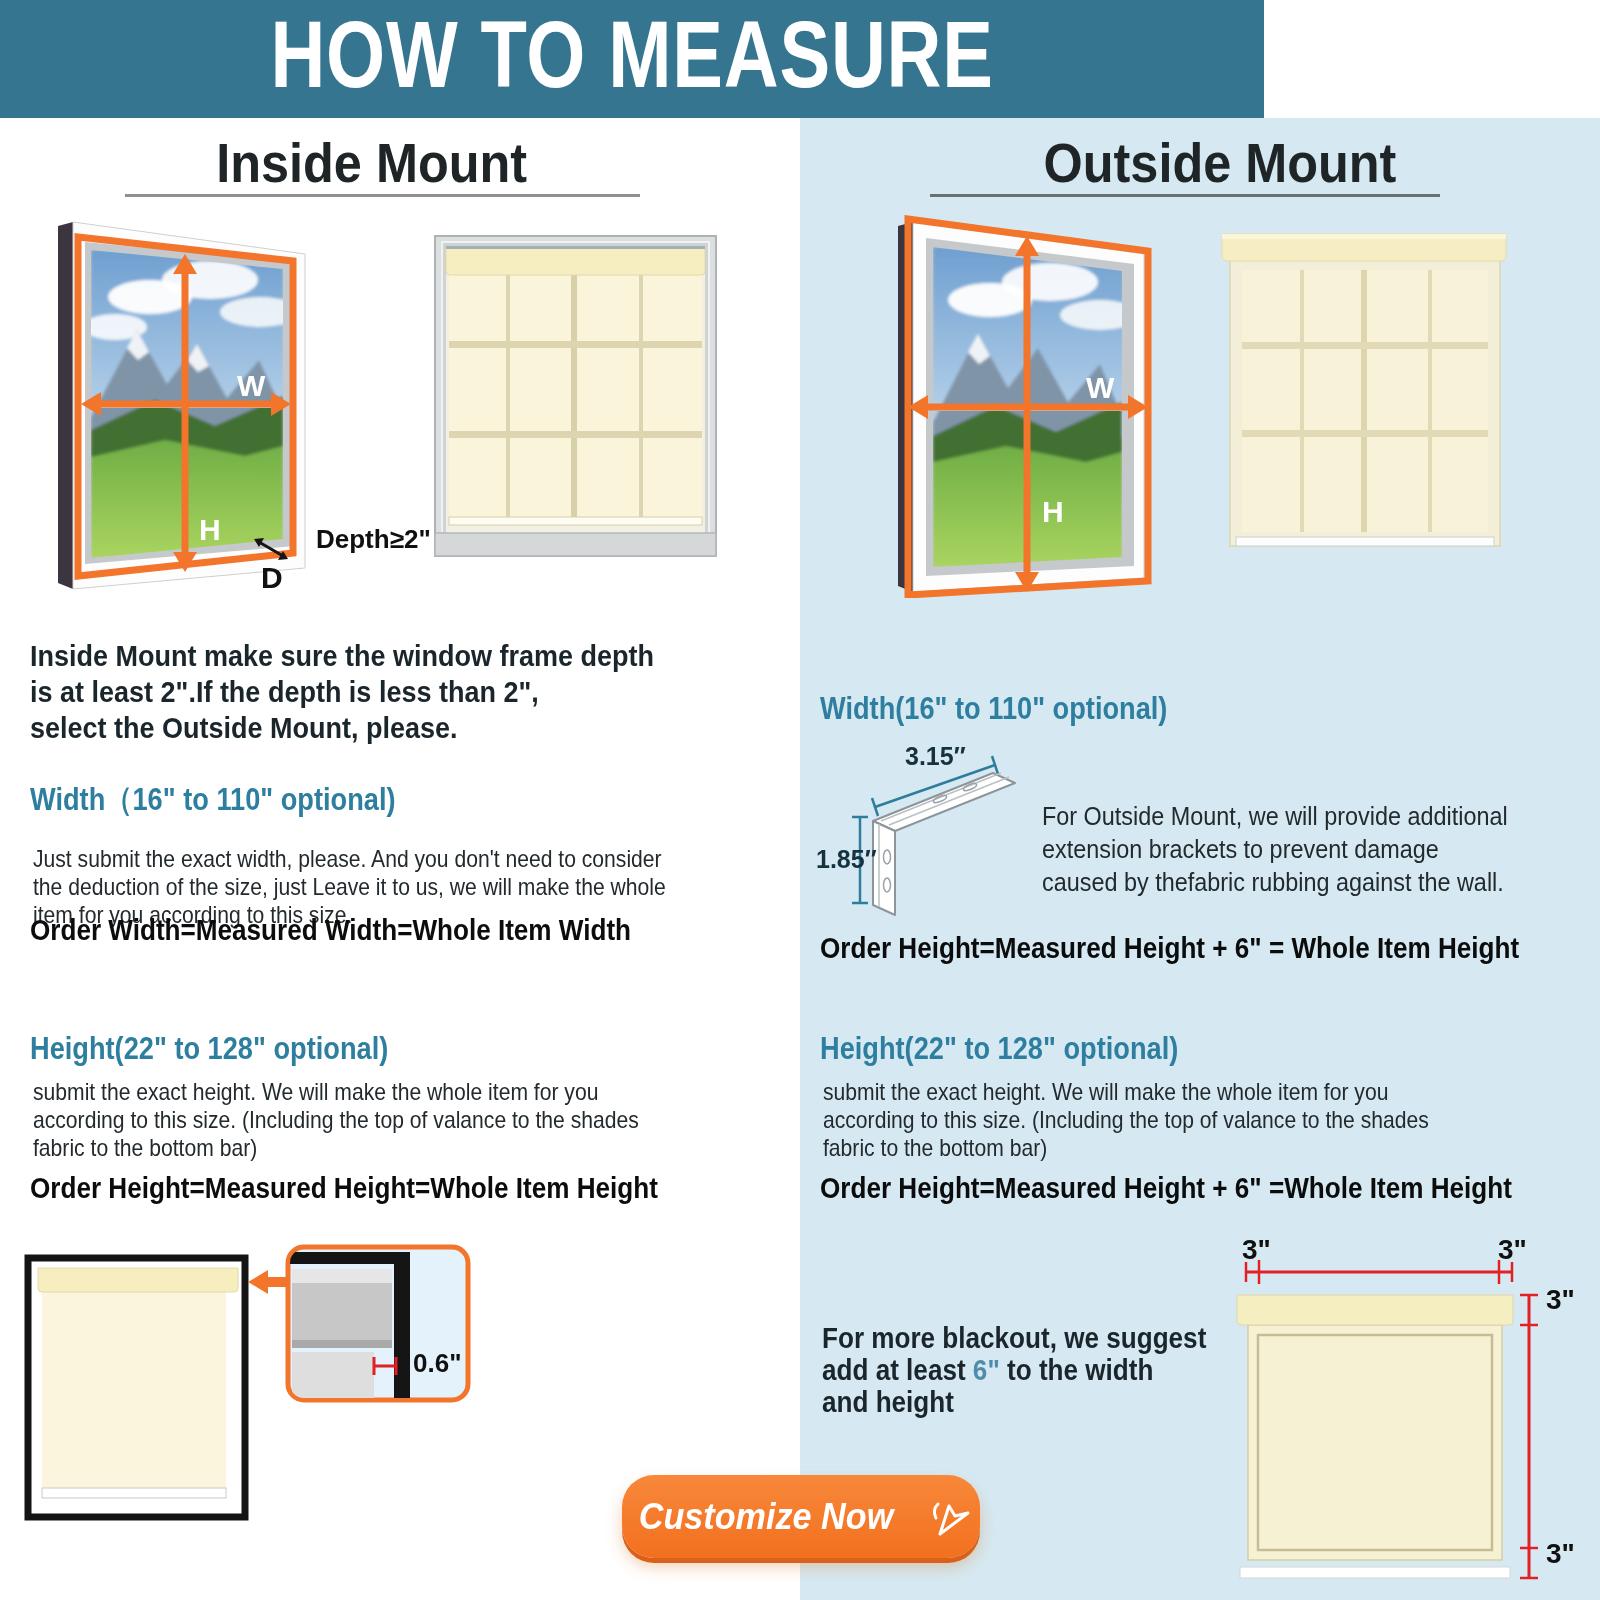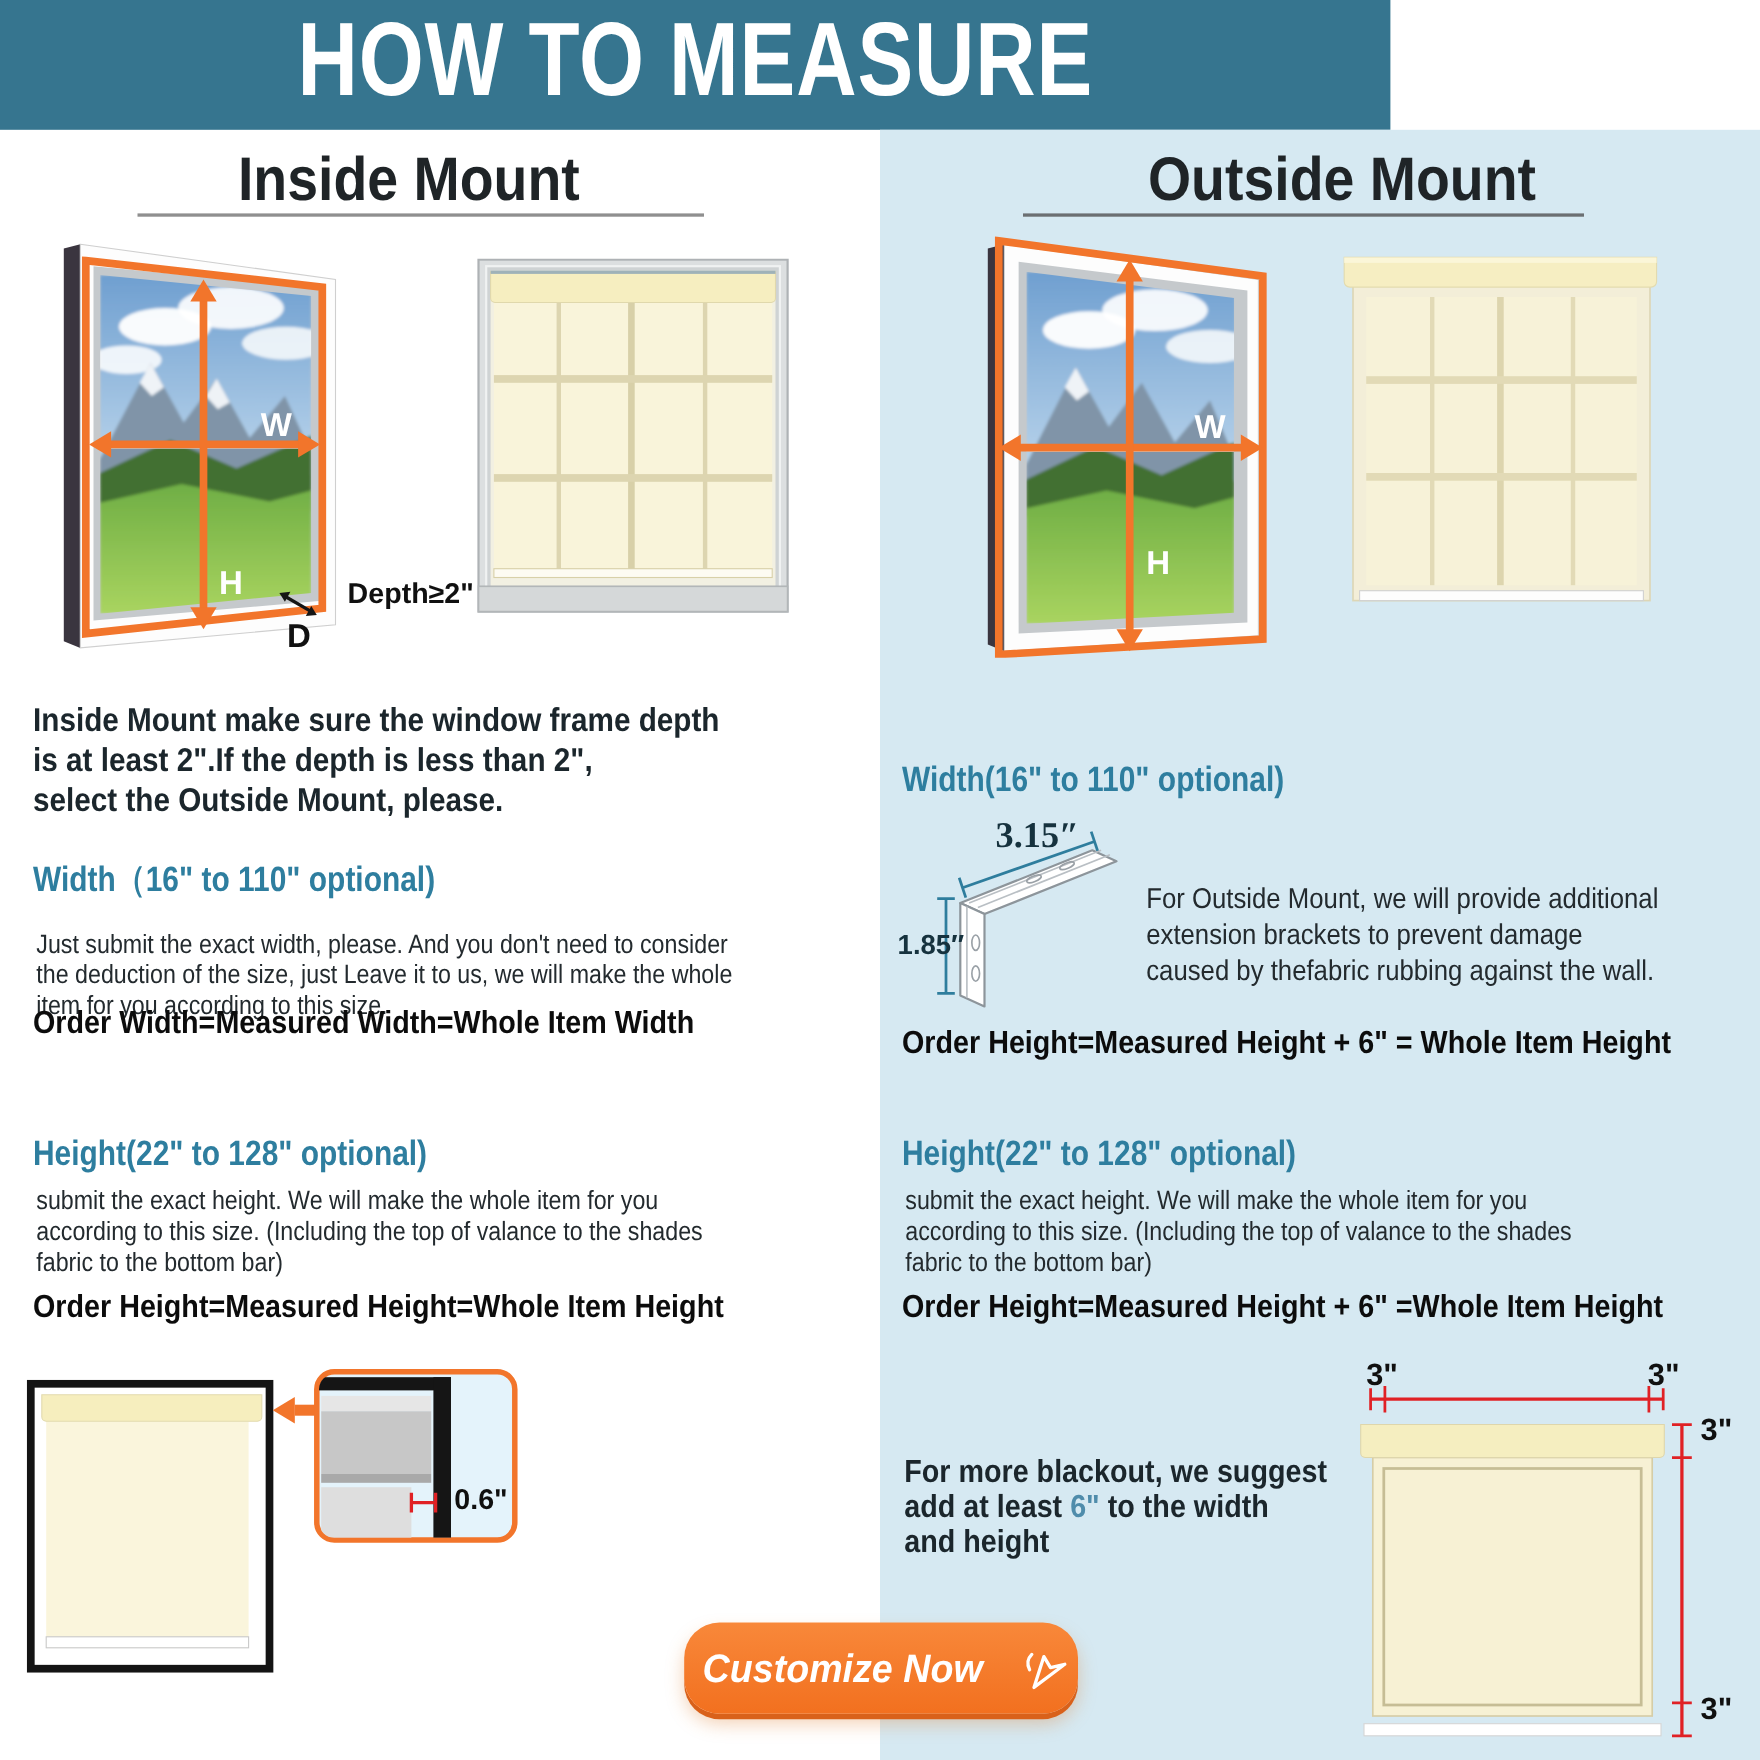--- a/index.html
+++ b/index.html
@@ -253,21 +253,21 @@
     <polygon points="28,86 148,38 170,48 50,96" fill="#ffffff" stroke="#8d959b" stroke-width="2" stroke-linejoin="round"></polygon>
     <line x1="36" y1="86" x2="156" y2="38" stroke="#b9bfc4" stroke-width="1.5"></line>
     <line x1="44" y1="90" x2="164" y2="42" stroke="#b9bfc4" stroke-width="1.5"></line>
     <ellipse cx="95" cy="64" rx="7" ry="2.5" transform="rotate(-22 95 64)" fill="none" stroke="#9aa1a7" stroke-width="1.5"></ellipse>
     <ellipse cx="125" cy="52" rx="7" ry="2.5" transform="rotate(-22 125 52)" fill="none" stroke="#9aa1a7" stroke-width="1.5"></ellipse>
     <polygon points="28,86 50,96 50,180 28,170" fill="#ffffff" stroke="#8d959b" stroke-width="2" stroke-linejoin="round"></polygon>
     <line x1="34" y1="89" x2="34" y2="172" stroke="#b9bfc4" stroke-width="1.5"></line>
     <ellipse cx="42" cy="122" rx="3.5" ry="7" fill="none" stroke="#9aa1a7" stroke-width="1.5"></ellipse>
     <ellipse cx="42" cy="150" rx="3.5" ry="7" fill="none" stroke="#9aa1a7" stroke-width="1.5"></ellipse>
   </svg>
-  <span class="abs teal-lbl" style="left:905px;top:742px;font-size:33px;color:#16323e;font-family:Liberation Serif, serif;">3.15″</span>
+  <span class="abs teal-lbl" style="left:905px;top:742px;font-size:25px;color:#16323e;">3.15″</span>
   <span class="abs teal-lbl" style="left:816px;top:845px;font-size:25px;color:#16323e;">1.85″</span>
 
   <div class="abs" style="left:1042px;top:800px;">
     <span class="note-txt sx sx90">For Outside Mount, we will provide additional
 extension brackets to prevent damage
 caused by thefabric rubbing against the wall.</span>
   </div>
   <div class="abs" style="left:820px;top:932px;">
     <span class="formula sx sx90">Order Height=Measured Height + 6" = Whole Item Height</span>
   </div>

